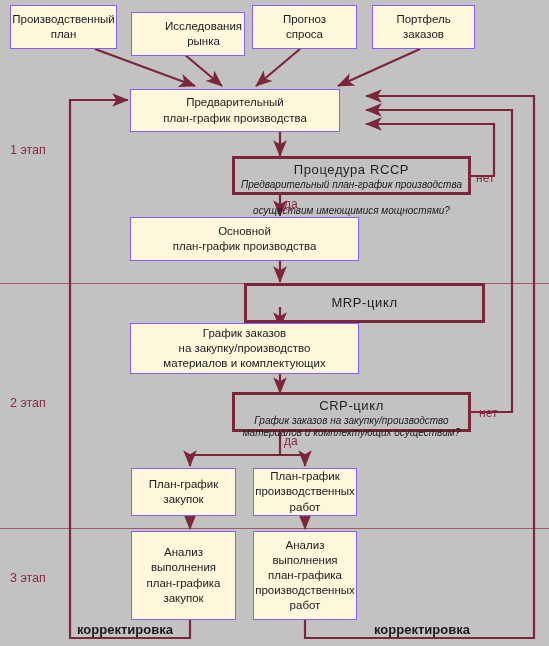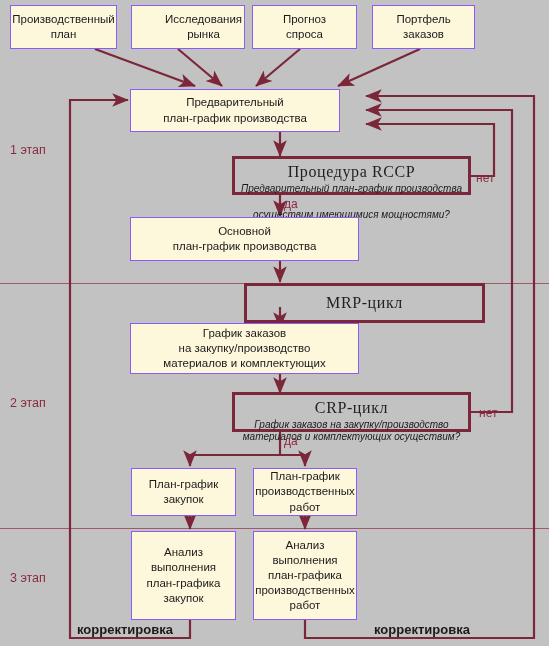--- a/index.html
+++ b/index.html
@@ -39,24 +39,23 @@
     padding: 2px 3px;
     z-index: 3;
   }
   .node.cycle {
     background: transparent;
     border: 3px solid #7b2639;
     justify-content: flex-start;
     padding-top: 2px;
   }
   .cycle-title {
-    font-size: 16px;
+    font-size: 13px;
     letter-spacing: 0.6px;
     color: #231f20;
-    font-family: Liberation Serif, serif;
   }
   .cycle-sub {
     font-style: italic;
     font-size: 10px;
     line-height: 1.2;
     color: #1a1a1a;
     margin-top: 1px;
   }
   .stage-label {
     position: absolute;
@@ -134,21 +133,21 @@
 
   <div class="stage-label" style="left:10px; top:143px;">1 этап</div>
   <div class="stage-label" style="left:10px; top:396px;">2 этап</div>
   <div class="stage-label" style="left:10px; top:571px;">3 этап</div>
 
   <div class="node" style="left:10px; top:5px; width:107px; height:44px;">
     <div>Производственный</div>
     <div>план</div>
   </div>
 
-  <div class="node" style="left:131px; top:5px; width:114px; height:44px;padding-left:34px;">
+  <div class="node" style="left:131px; top:12px; width:114px; height:44px;padding-left:34px;">
     <div>Исследования</div>
     <div>рынка</div>
   </div>
 
   <div class="node" style="left:252px; top:5px; width:105px; height:44px;">
     <div>Прогноз</div>
     <div>спроса</div>
   </div>
 
   <div class="node" style="left:372px; top:5px; width:103px; height:44px;">

